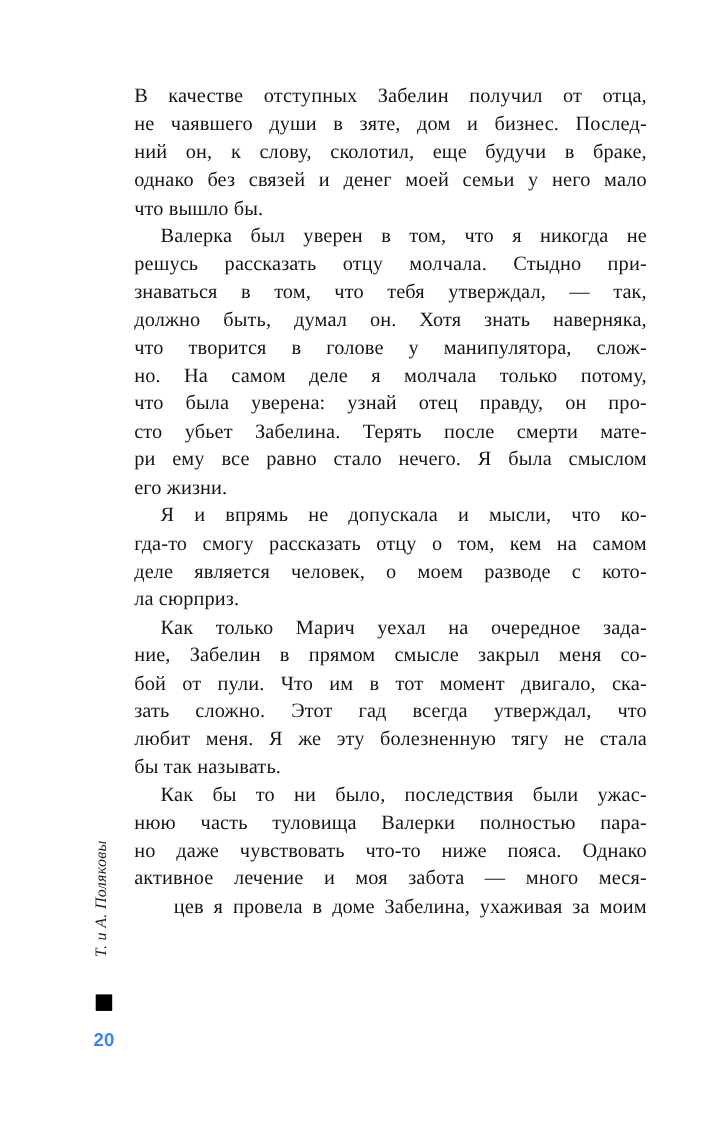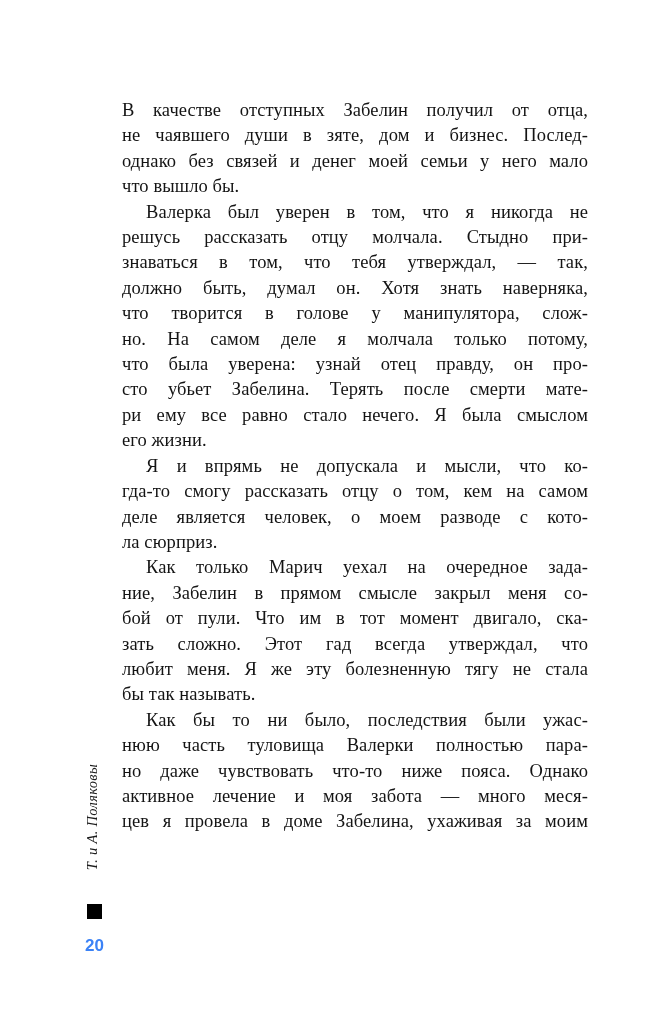--- a/index.html
+++ b/index.html
@@ -12,41 +12,42 @@
     width: 661px;
     height: 1033px;
     background: #ffffff;
     overflow: hidden;
     font-family: "Liberation Serif", "DejaVu Serif", serif;
     color: #141414;
   }
   .page-text {
     position: absolute;
     left: 122px;
-    top: 98px;
+    top: 76px;
     width: 466px;
     font-size: 18.5px;
     line-height: 25.4px;
     letter-spacing: 0.1px;
   }
   .para {
     margin: 0;
     padding: 0;
   }
   .line {
     display: block;
     text-align: justify;
     text-align-last: justify;
     white-space: normal;
   }
   .para .line:last-child {
     text-align-last: left;
   }
   .para.continues .line:last-child {
     text-align-last: justify;
+    margin-left: 36px;
   }
   .para.indent .line:first-child {
     text-indent: 24px;
   }
   .sidebar-author-wrap {
     position: absolute;
     left: 80px;
     top: 746px;
     width: 24px;
     height: 142px;
@@ -84,20 +85,21 @@
 </style>
 </head>
 <body>
 
 <div class="page">
 
   <div class="page-text">
       <p class="para">
         <span class="line">В качестве отступных Забелин получил от отца,</span>
         <span class="line">не чаявшего души в зяте, дом и бизнес. Послед-</span>
+        <span class="line">ний он, к слову, сколотил, еще будучи в браке,</span>
         <span class="line">однако без связей и денег моей семьи у него мало</span>
         <span class="line">что вышло бы.</span>
       </p>
       <p class="para indent">
         <span class="line">Валерка был уверен в том, что я никогда не</span>
         <span class="line">решусь рассказать отцу молчала. Стыдно при-</span>
         <span class="line">знаваться в том, что тебя утверждал, — так,</span>
         <span class="line">должно быть, думал он. Хотя знать наверняка,</span>
         <span class="line">что творится в голове у манипулятора, слож-</span>
         <span class="line">но. На самом деле я молчала только потому,</span>

